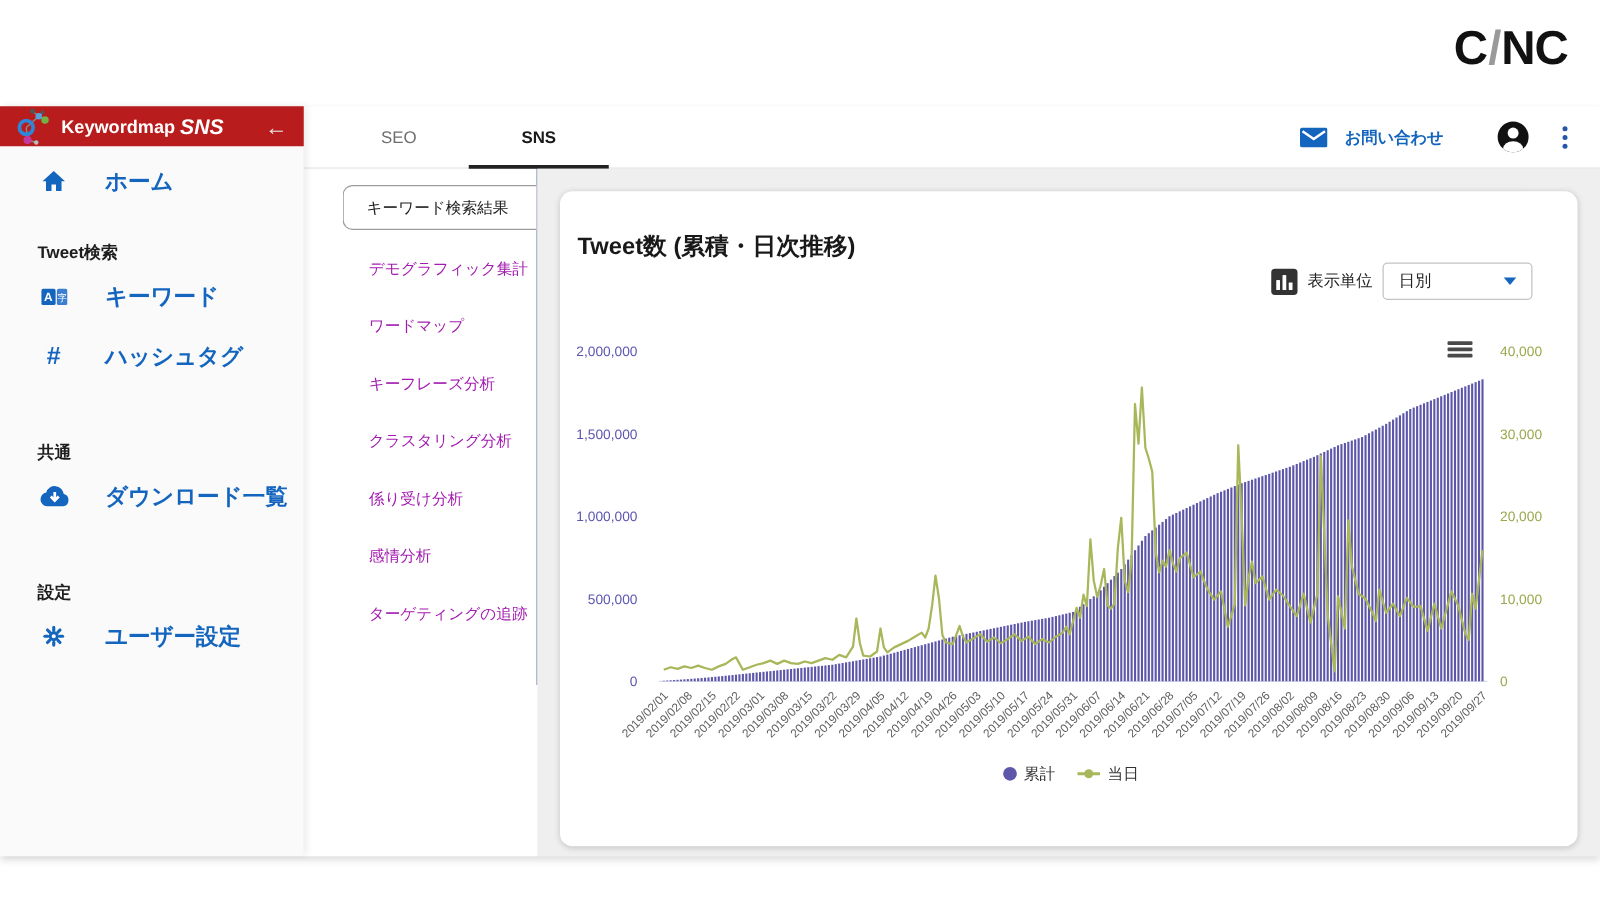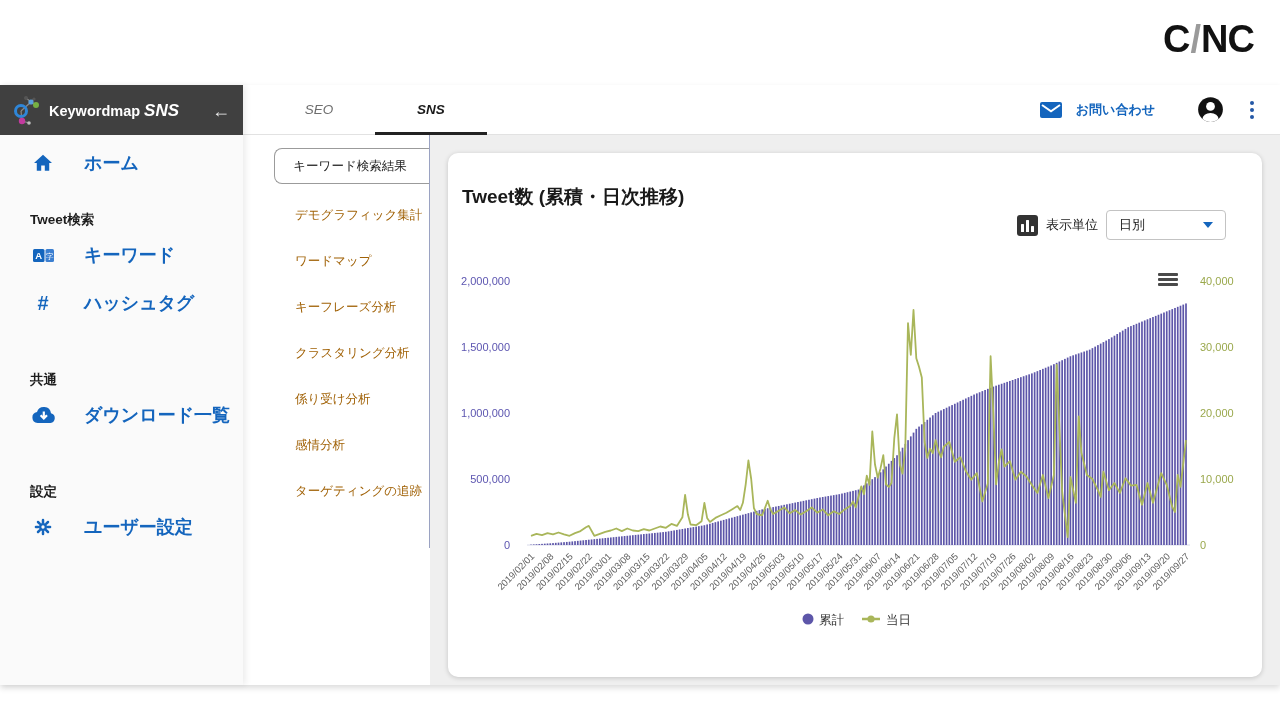--- a/index.html
+++ b/index.html
@@ -12,52 +12,52 @@
           color:#111; letter-spacing:-1px; }
   .cinc .cinc-slash { color:#9a9a9a; margin:0 1px; }
 
   
   .app { position:absolute; top:85px; left:0; width:1280px; height:600px; display:flex;
          box-shadow:0 3px 6px rgba(0,0,0,.14); background:#efefef; }
 
   
   .sidebar { width:243px; background:#fafafa; position:relative; z-index:2;
              box-shadow:3px 0 6px rgba(0,0,0,.07); flex:none; }
-  .side-band { height:50px; background:#404040; display:flex; align-items:center;
+  .side-band { height:32px; background:#b91c1c; display:flex; align-items:center;
                padding:2px 13px 0 12px; }
   .logo-text { color:#fff; font-size:14.5px; font-weight:bold; margin-left:7px; }
   .logo-sns  { color:#fff; font-size:17px; font-weight:bold; font-style:italic; margin-left:4px; }
   .collapse-arrow { margin-left:auto; color:#e8e8e8; font-size:18px; cursor:pointer; }
   .side-item { display:flex; align-items:center; height:44px; padding-left:30px; cursor:pointer; }
   .side-item .s-icon { width:26px; display:flex; justify-content:center; align-items:center; }
   .side-item .s-label { margin-left:28px; color:#1465bd; font-size:18px; font-weight:bold; }
   .side-section { padding:0 0 0 30px; color:#1d1d1d; font-size:13.5px; font-weight:bold; }
   .hash-glyph { font-weight:900; font-size:20px; color:#1465bd; }
 
   
   .content { flex:1; display:flex; flex-direction:column; min-width:0; }
   .topbar { height:50px; background:#fff; border-bottom:1px solid #e2e2e2;
             display:flex; align-items:stretch; padding-left:20px; flex:none; }
   .tab { width:112px; display:flex; align-items:center; justify-content:center;
-         font-size:13.5px; color:#6e6e6e; cursor:pointer; position:relative;font-style:italic; }
+         font-size:13.5px; color:#6e6e6e; cursor:pointer; position:relative; }
   .tab.active { color:#1a1a1a; font-weight:bold; }
   .tab.active::after { content:""; position:absolute; left:0; right:0; bottom:-1px; height:3px; background:#222; }
   .topbar-right { margin-left:auto; display:flex; align-items:center; padding-right:22px; }
   .contact { display:flex; align-items:center; gap:14px; color:#1465bd; font-size:13px;
              font-weight:bold; cursor:pointer; }
   .avatar-btn { margin-left:42px; cursor:pointer; display:flex; }
   .kebab { margin-left:22px; display:flex; flex-direction:column; gap:3px; cursor:pointer; padding:4px; }
   .kebab i { width:4px; height:4px; border-radius:50%; background:#2458a6; }
 
   
   .body-row { flex:1; display:flex; min-height:0; }
   .submenu { width:187px; background:#fff; flex:none; }
   .submenu-inner { border-right:1px solid #9aa2c2; padding:13px 0 34px; }
   .submenu-item { height:46px; display:flex; align-items:center; padding-left:52px;
-                  color:#a16207; font-size:12.5px; cursor:pointer; }
+                  color:#a21caf; font-size:12.5px; cursor:pointer; }
   .submenu-item.active { height:36px; margin:0 0 8px 31px; padding:0 4px 0 0;
                   border:1px solid #9b9b9b; border-right:none; border-radius:8px 0 0 8px;
                   background:#fff; color:#1c1c1c; justify-content:center; }
 
   .main { flex:1; position:relative; background:#efefef; }
   .card { position:absolute; left:18px; top:18px; width:814px; height:524px; background:#fff;
           border-radius:10px; box-shadow:0 1px 5px rgba(0,0,0,.18); }
   .card-title { position:absolute; left:14px; top:31px; font-size:19px; font-weight:bold; color:#191919; }
   .controls { position:absolute; right:36px; top:57px; display:flex; align-items:center; gap:8px; }
   .unit-icon { width:21px; height:21px; background:#333; border-radius:3px; display:flex;

